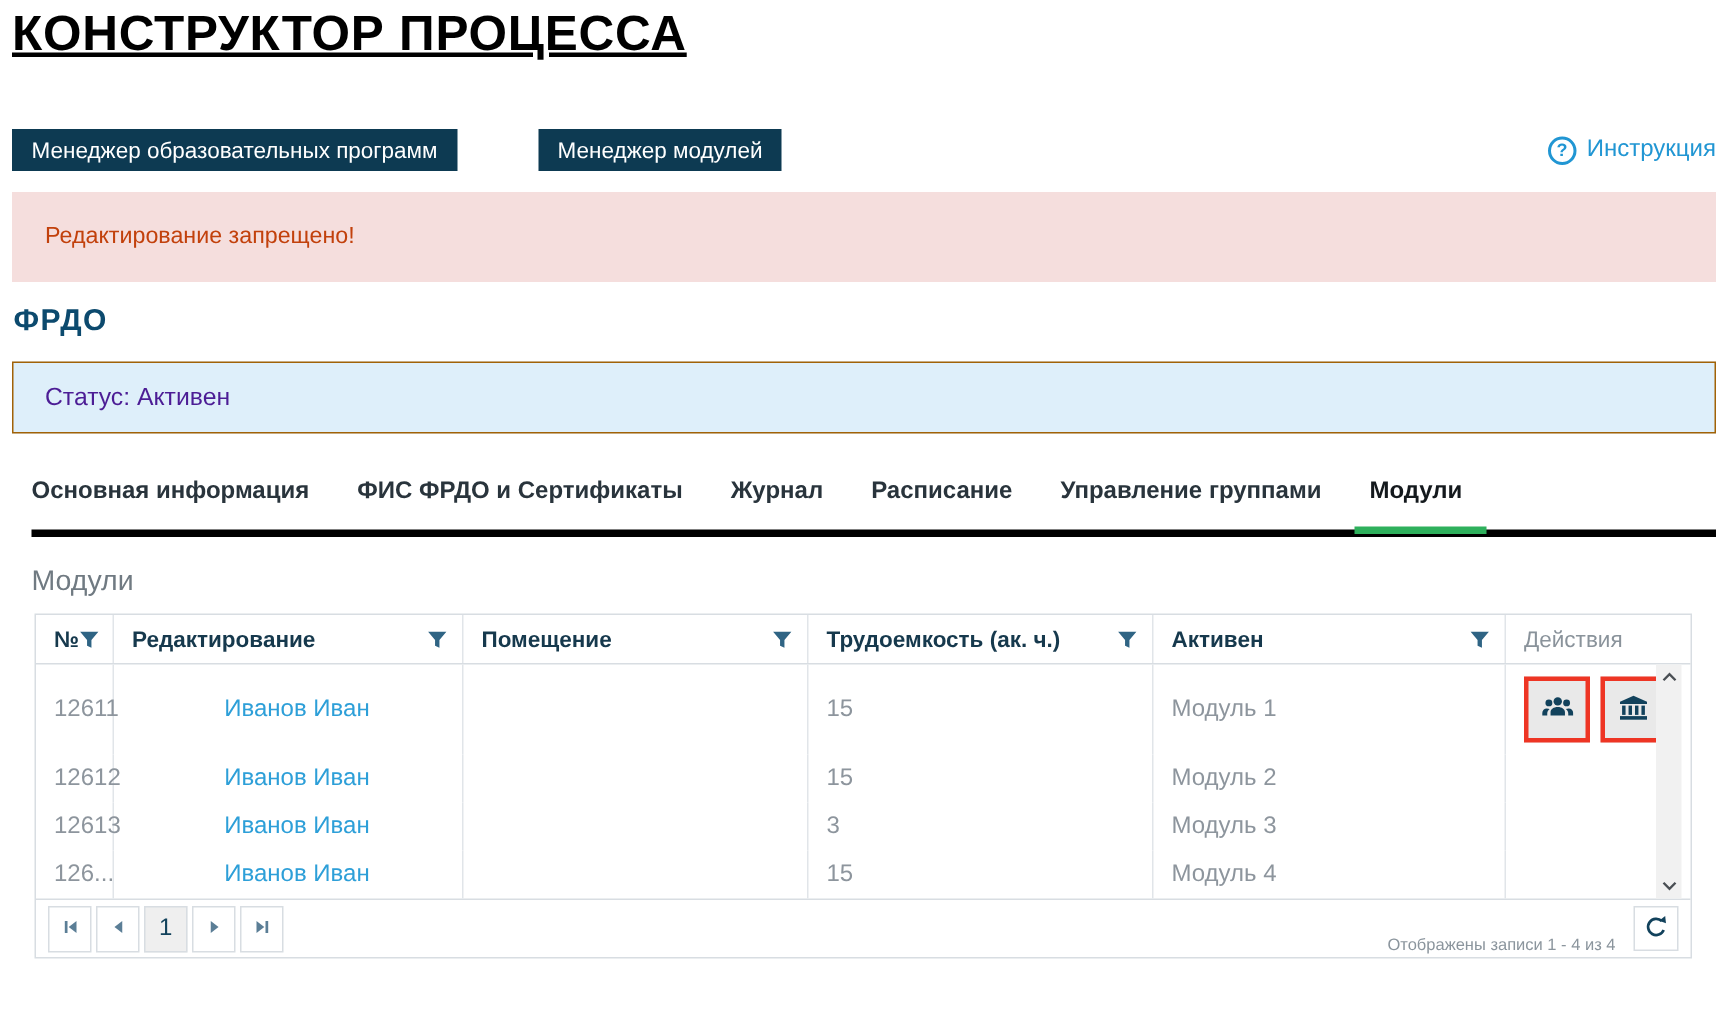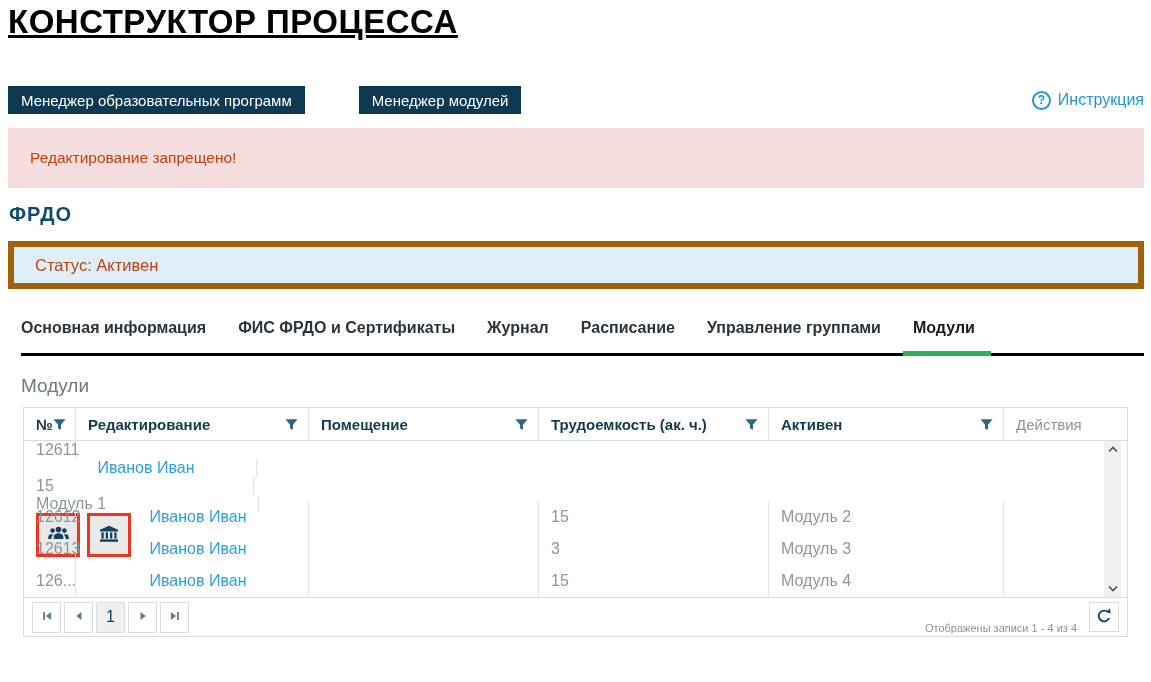--- a/index.html
+++ b/index.html
@@ -19,45 +19,45 @@
     font-size:16px; text-decoration:none; cursor:pointer; }
   .q-icon { width:19px; height:19px; border:2px solid #2196d3; border-radius:50%;
     display:flex; align-items:center; justify-content:center; font-size:12px; font-weight:700; }
 
   
   .alert { margin-top:14px; height:60px; background:#f5dedd; display:flex; align-items:center;
     padding-left:22px; color:#c2410c; font-size:15.5px; }
 
   
   .program-title { margin:15px 0 0 1px; font-size:20px; font-weight:700; letter-spacing:1px; color:#0c4a6e; }
-  .status-bar { margin-top:15px; height:48px; background:#deeffa; border:6px solid #a16207;
-    display:flex; align-items:center; padding-left:21px; color:#c2410c; font-size:16.5px; }
-
-  
-  .tabs { margin:30px 0 0 13px; display:flex; gap:32px; border-bottom:3px solid #000000; }
+  .status-bar { margin-top:15px; height:48px; background:#deeffa; border:1px solid #a16207;
+    display:flex; align-items:center; padding-left:21px; color:#4c1d95; font-size:16.5px; }
+
+  
+  .tabs { margin:30px 0 0 13px; display:flex; gap:32px; border-bottom:5px solid #000000; }
   .tab { position:relative; padding-bottom:16px; font-size:16px; font-weight:700; color:#29343c; cursor:pointer; }
   .tab.active { color:#14191d; }
   .tab.active::after { content:""; position:absolute; left:-10px; right:-16px; bottom:-3px;
     height:5px; background:#2eb05c; }
 
   .section-label { margin:19px 0 0 13px; font-size:19px; color:#707a82; }
 
   
   .grid { margin:10px 0 0 15px; width:1105px; border:1px solid #d8dde2; position:relative; }
   .tr { display:flex; }
   .th, .td { padding-left:12px; border-right:1px solid #e1e5e9; display:flex; align-items:center; }
   .col-num { width:52px; } .col-teacher { width:233px;justify-content:center; } .col-room { width:230px; }
   .col-hours { width:230px; } .col-module { width:235px; }
   .col-actions { flex:1; border-right:none; }
   .thead { height:33px; border-bottom:1px solid #d8dde2; }
   .th { justify-content:space-between; padding-right:10px; font-size:15px; font-weight:700; color:#16394d; }
   .th.col-actions { font-weight:400; color:#8a939b; }
   .funnel { flex:none; display:flex; }
   .tbody { position:relative; }
-  .row-tall { height:60px;flex-direction:column; } .row-std { height:32px; }
+  .row-tall { height:60px; } .row-std { height:32px; }
   .cell-dim { font-size:16px; color:#8d959d; }
   .teacher-link { font-size:16px; color:#2d9fd8; text-decoration:none; cursor:pointer; }
   .actions-cell { gap:7px; }
   .action-btn { width:44px; height:44px; background:#e9e9e9; border:3px solid #ee3524;
     display:flex; align-items:center; justify-content:center; cursor:pointer; padding:0; }
 
   
   .vscroll { position:absolute; top:0; right:6px; width:17px; height:100%;
     background:#f1f1f1; display:flex; flex-direction:column; justify-content:space-between; }
   .vs-arrow { height:17px; display:flex; align-items:center; justify-content:center; cursor:pointer; }

